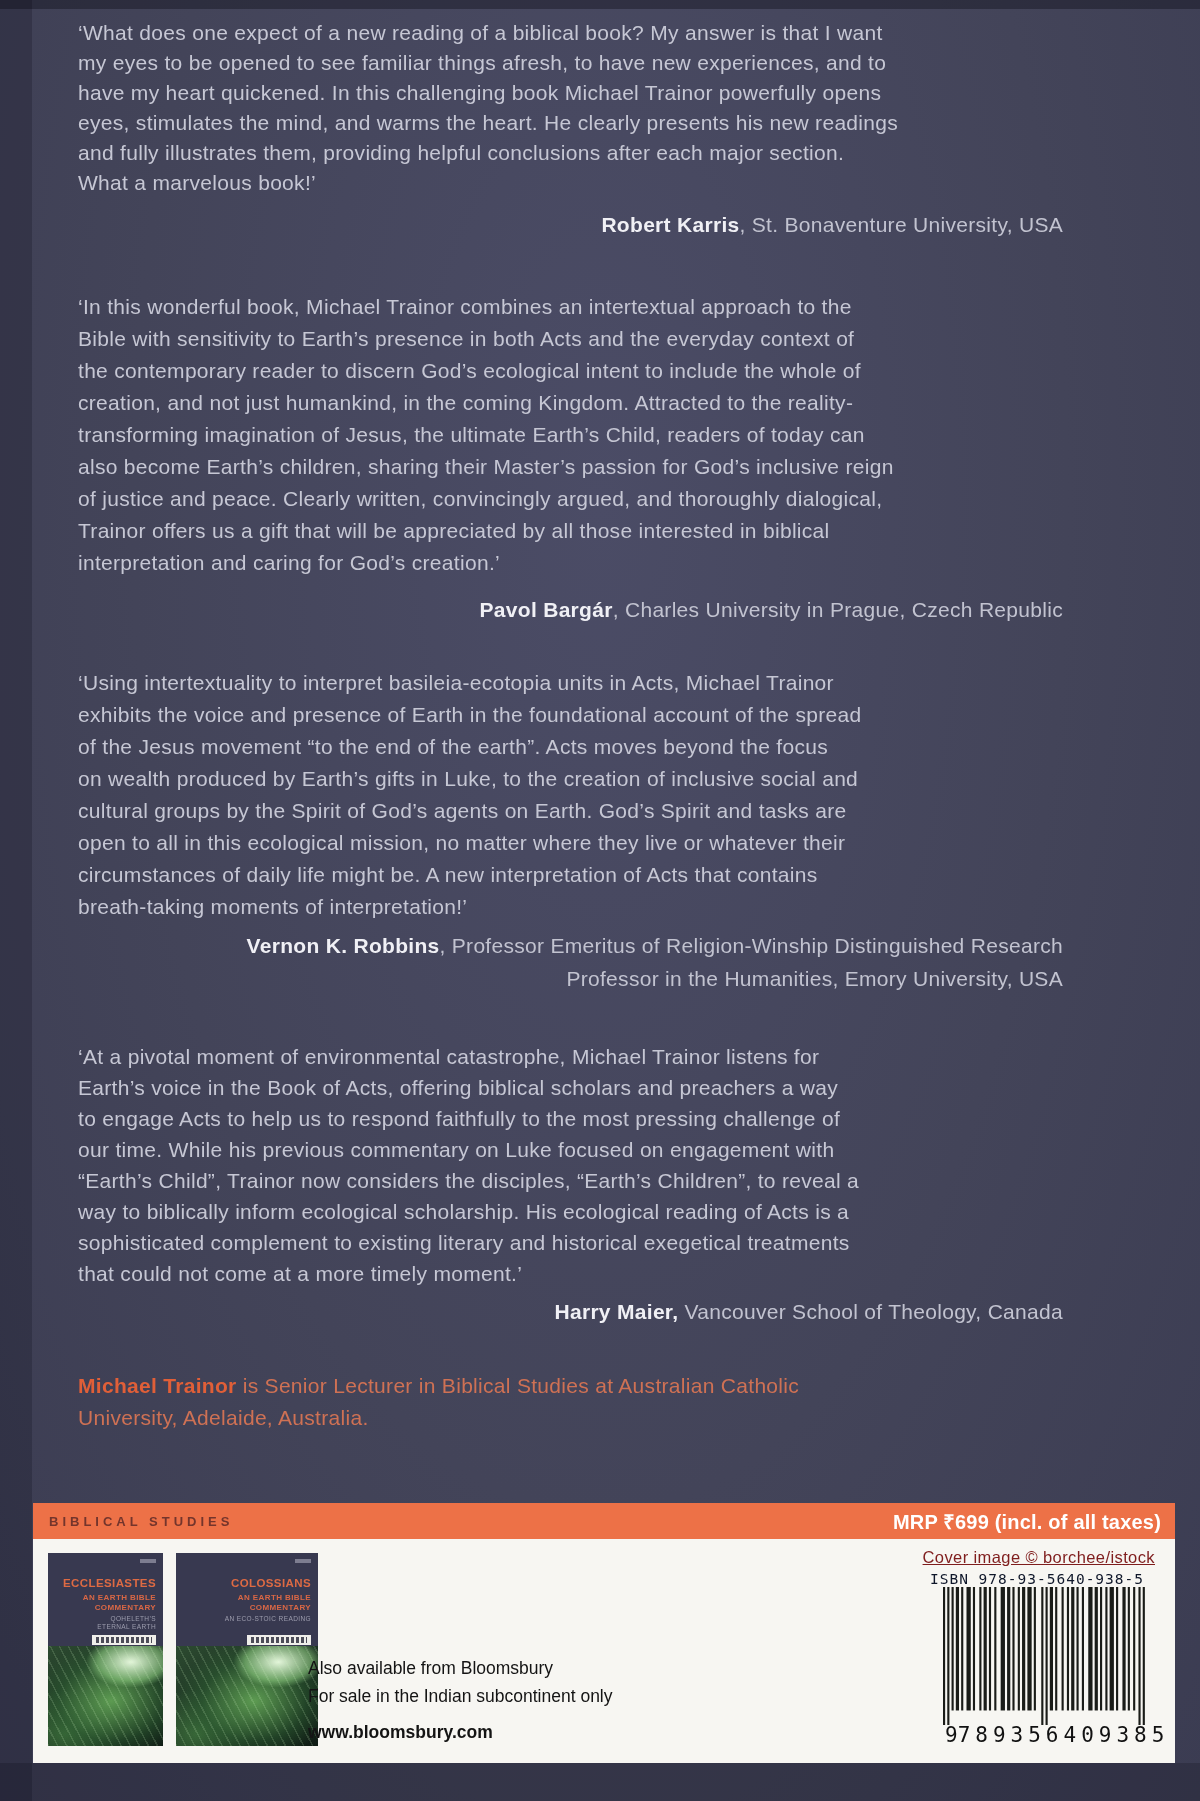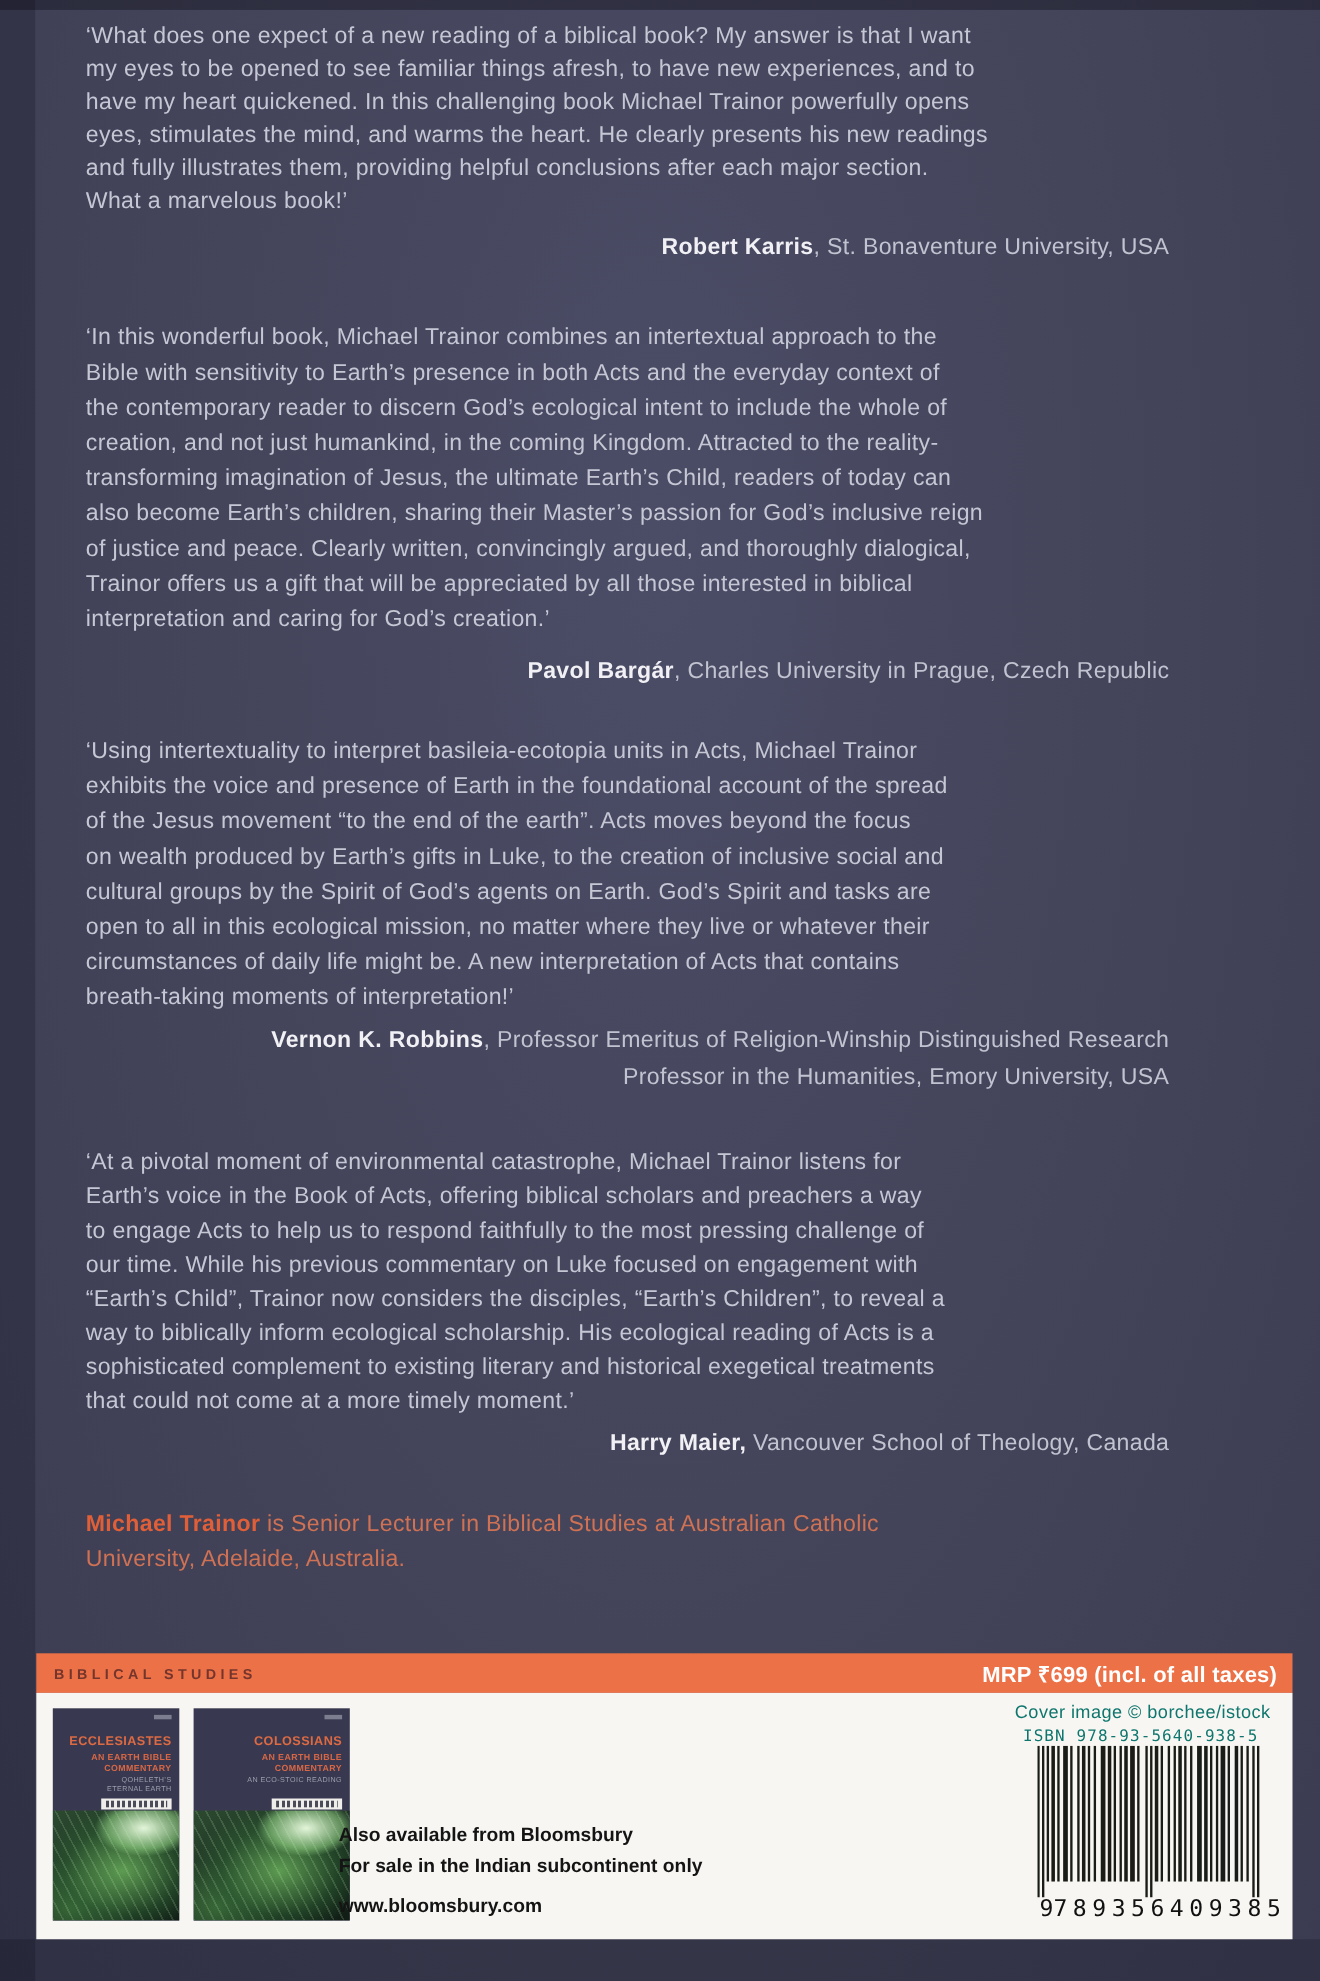--- a/index.html
+++ b/index.html
@@ -53,25 +53,25 @@
   .thumb-fern{position:absolute;left:0;right:0;bottom:0;height:100px;
     background:
       radial-gradient(ellipse 60px 34px at 72% 16%, rgba(238,255,228,.95), rgba(150,215,135,.55) 55%, rgba(60,120,60,0) 75%),
       radial-gradient(ellipse 95px 72px at 55% 55%, rgba(112,186,96,.78), rgba(45,95,50,.5) 55%, rgba(20,45,28,0) 82%),
       radial-gradient(ellipse 80px 62px at 15% 88%, rgba(82,152,76,.55), rgba(25,55,35,0) 72%),
       linear-gradient(150deg,#2c4a30,#1a2e20 55%,#101c15);}
   .thumb-fern::after{content:"";position:absolute;inset:0;
       background:repeating-linear-gradient(62deg, rgba(205,242,192,.16) 0 1.5px, rgba(0,0,0,0) 1.5px 8px);}
 
   .also-block{position:absolute;left:275px;top:115px;color:#141414;}
-  .also-line{margin:0;font-size:17.5px;font-weight:bold;line-height:28px;}
+  .also-line{margin:0;font-size:17.5px;font-weight:normal;line-height:28px;}
   .website{margin:12px 0 0 0;font-size:17.5px;font-weight:bold;}
 
-  .cover-credit{position:absolute;right:20px;top:9px;color:#0f766e;font-size:16.5px;letter-spacing:.4px;}
-  .isbn-label{position:absolute;right:28px;top:32px;width:220px;text-align:center;color:#0f766e;
+  .cover-credit{position:absolute;right:20px;top:9px;color:#7f1d1d;font-size:16.5px;letter-spacing:.4px;text-decoration:underline;}
+  .isbn-label{position:absolute;right:28px;top:32px;width:220px;text-align:center;color:#0f172a;
               font-family:"DejaVu Sans Mono", monospace;font-size:14.5px;letter-spacing:1px;}
   .barcode{position:absolute;right:28px;top:48px;width:204px;height:168px;}
   .barcode svg{display:block;width:204px;height:138px;}
   .barcode-digits{display:flex;justify-content:space-between;margin-top:-2px;padding:0 2px;
               font-family:"DejaVu Sans Mono", monospace;font-size:21px;color:#111;}
   .barcode-digits .grp{letter-spacing:5px;}
 </style>
 </head>
 <body>
 

